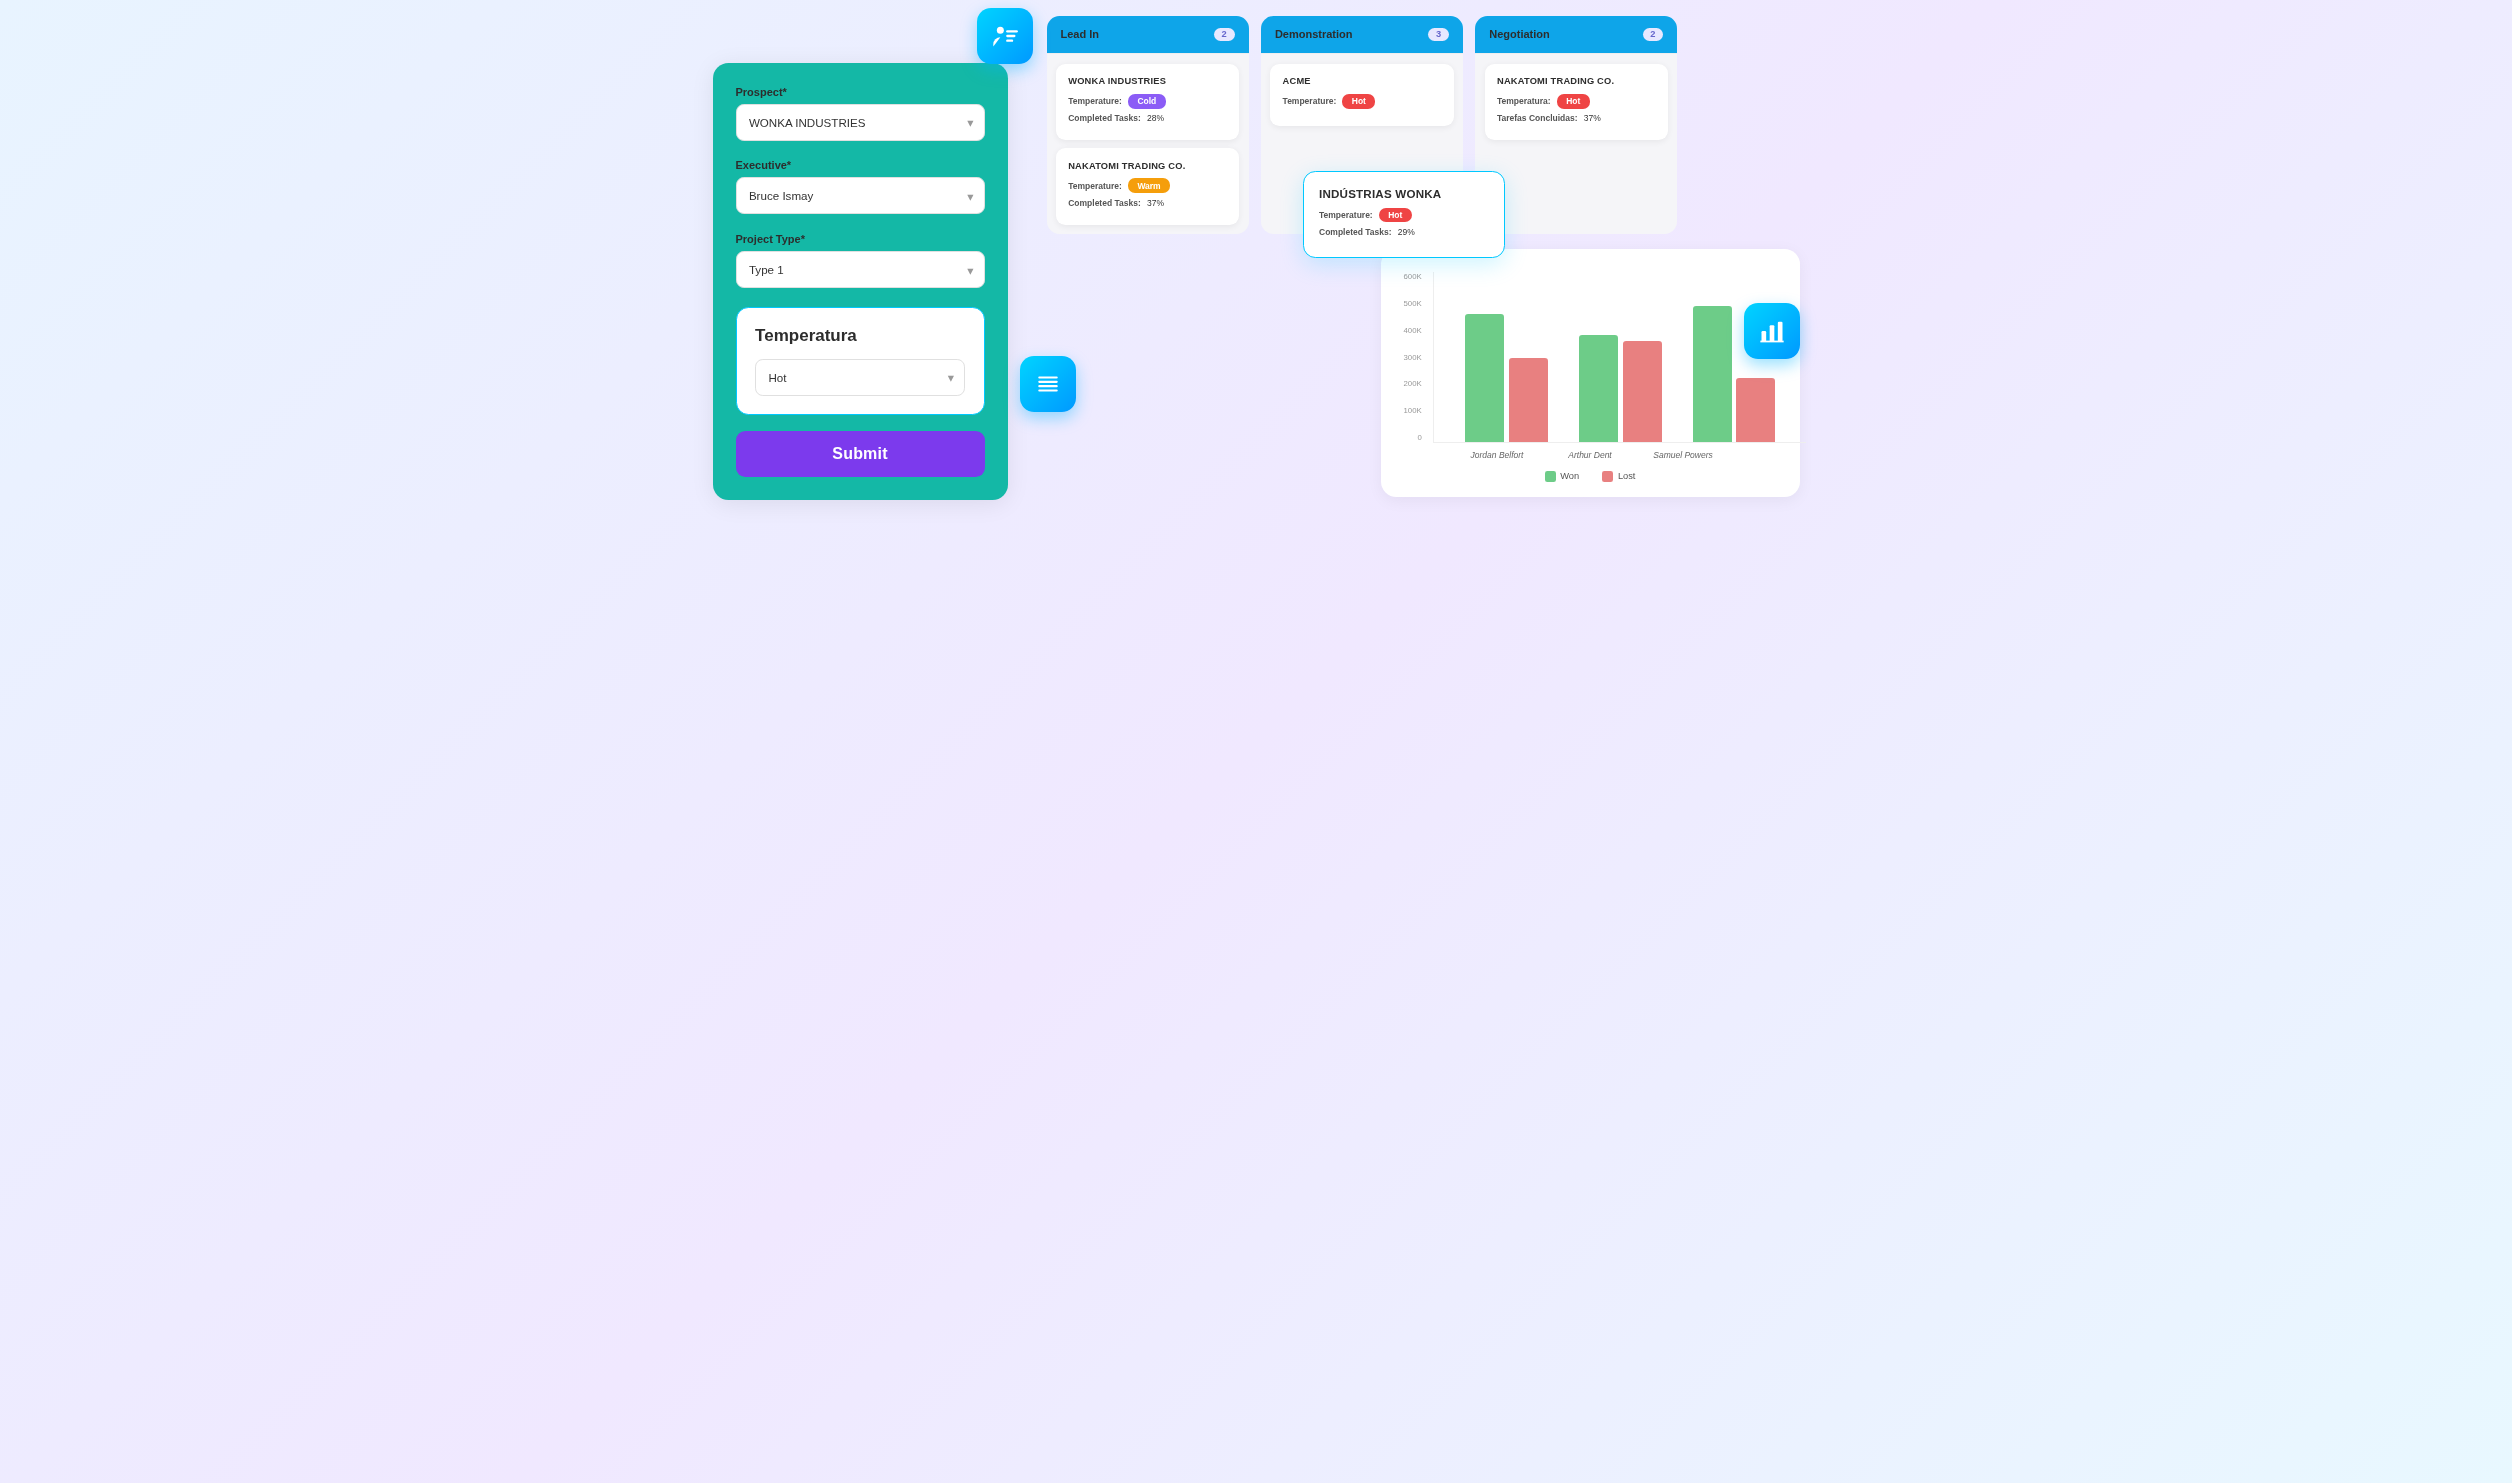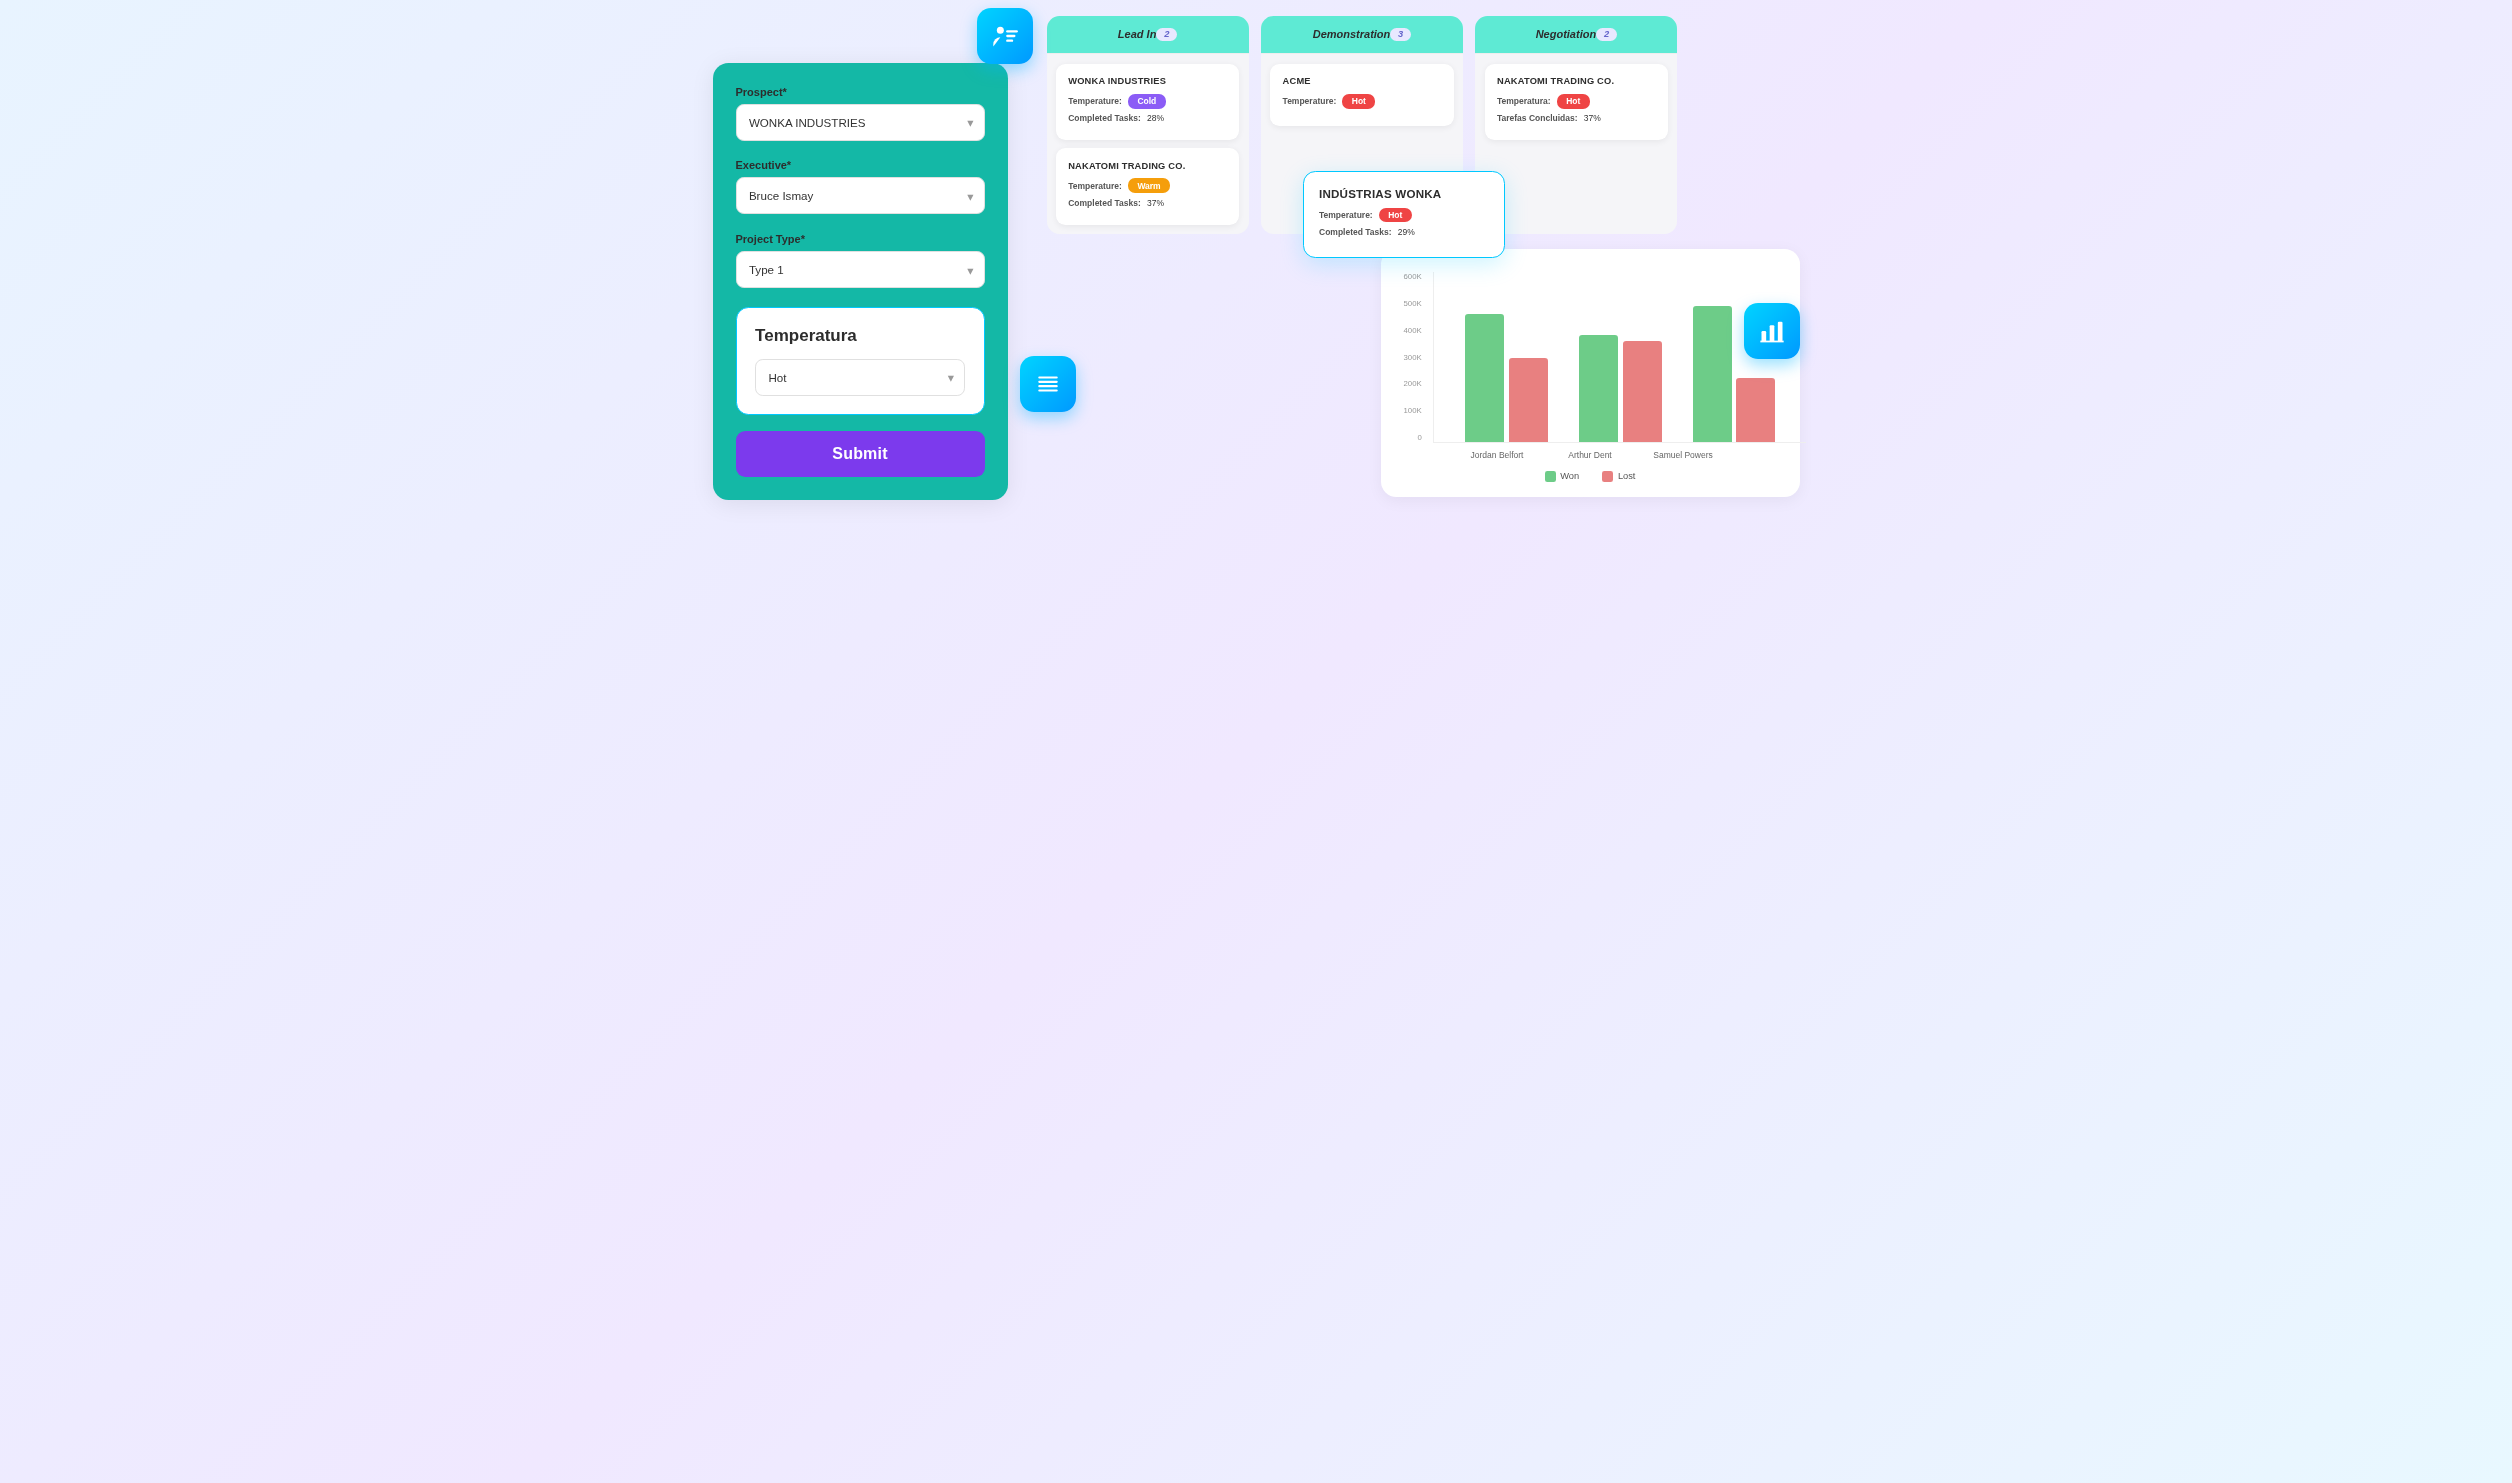--- a/index.html
+++ b/index.html
@@ -138,25 +138,24 @@
     .kanban-col {
       width: 202px;
       background: #f5f5f8;
       border-radius: 12.4px;
       overflow: hidden;
     }
 
     .kanban-col-header {
       display: flex;
       align-items: center;
-      justify-content: center;
+      justify-content: space-between;
       padding: 12.4px 14px;
-      background: #5eead4;
+      background: #0ea5e9;
       border-bottom: 0.8px solid #eee;
-      font-style: italic;
     }
 
     .col-title {
       font-size: 11px;
       font-weight: 700;
       color: #2d2d2d;
     }
 
     .col-badge {
       background: #e8e8ff;
@@ -279,20 +278,21 @@
     }
 
     .bar-green { background: #6dcc88; }
     .bar-red { background: #e88080; }
 
     .chart-x-labels {
       display: flex;
       justify-content: space-around;
       margin-top: 6.2px;
       padding: 0 47px;
+      font-style: italic;
     }
 
     .x-label {
       font-size: 8.5px;
       color: #666;
       text-align: center;
       flex: 1;
     }
 
     .chart-legend {

